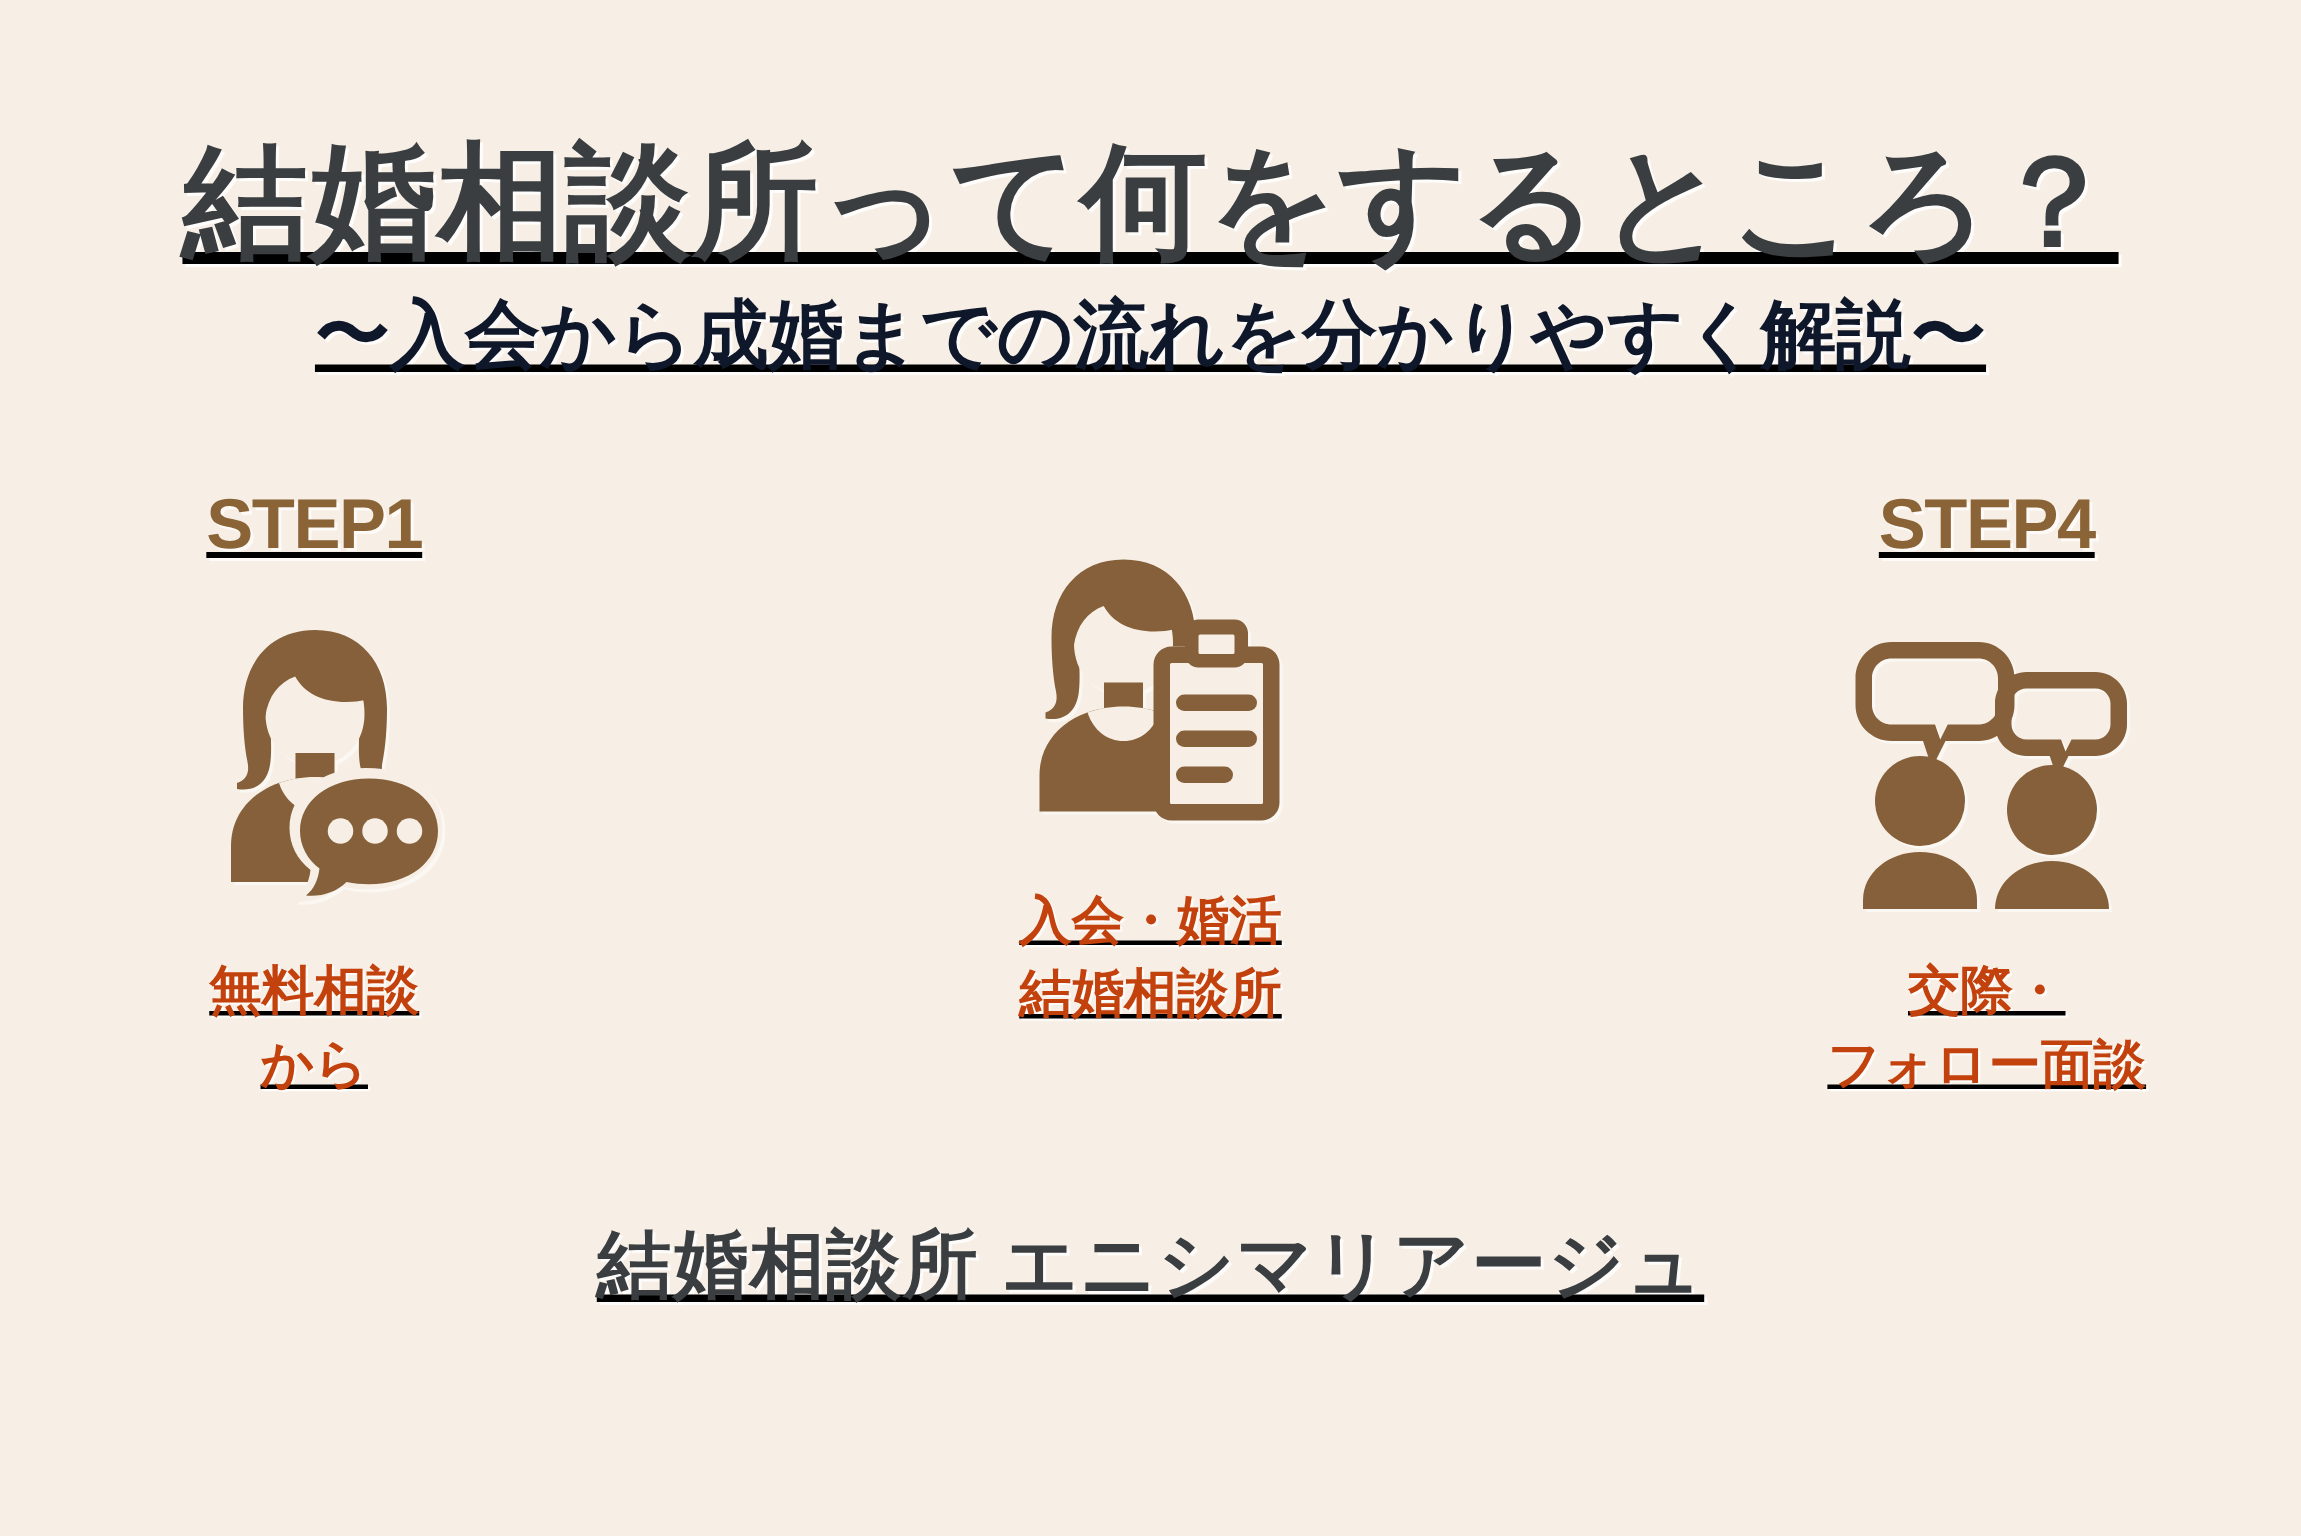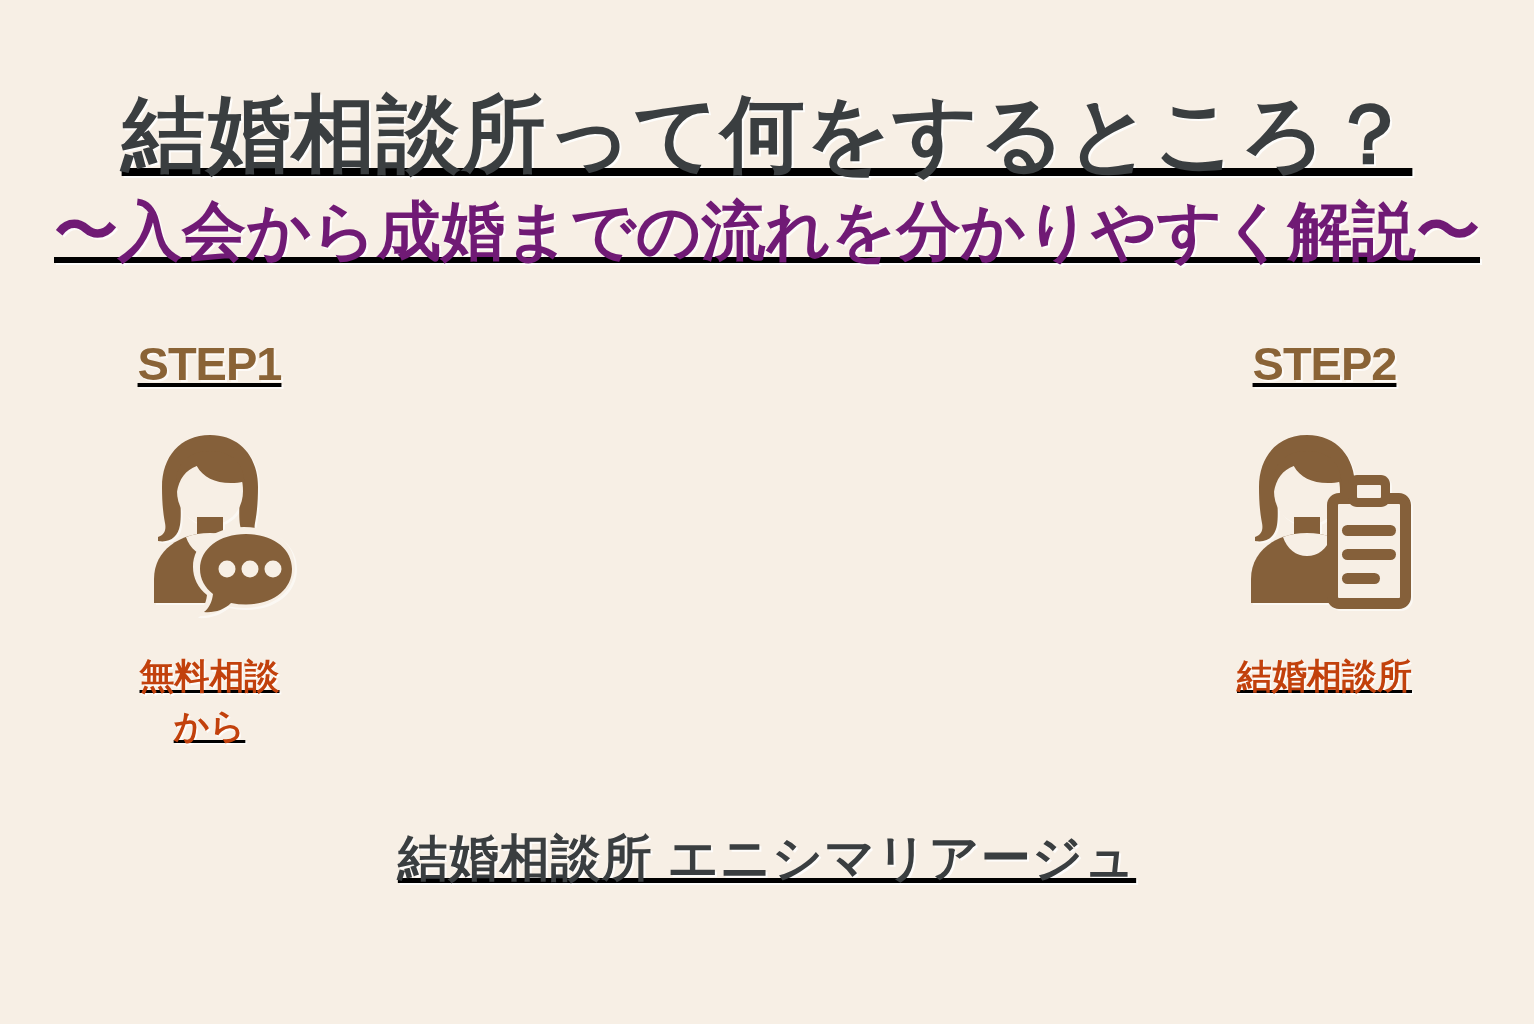--- a/index.html
+++ b/index.html
@@ -34,23 +34,23 @@
     font-size: 84px;
     font-weight: 700;
     color: #3a3e40;
     letter-spacing: 1px;
     line-height: 1.02;
     text-shadow: 2px 2px 0 rgba(255,255,255,0.85);
     white-space: nowrap;
   }
   .sub-title {
     margin-top: 18px;
-    font-size: 64px;
-    font-weight: 700;
-    color: #701a75;
+    font-size: 50px;
+    font-weight: 700;
+    color: #0f172a;
     letter-spacing: 0px;
     line-height: 1.1;
     text-shadow: 2px 2px 0 rgba(255,255,255,0.8);
     white-space: nowrap;
   }
 
   
   .steps {
     margin-top: 74px;
     width: 1380px;
@@ -146,21 +146,20 @@
           </g>
         </svg>
       </div>
       <div class="caption">
         <div>無料相談</div>
         <div>から</div>
       </div>
     </div>
 
     <div class="step">
-      <div class="step-label">STEP2</div>
       <div class="icon-wrap">
         <svg width="200" height="200" viewBox="0 0 200 200" fill="none">
           <g fill="#85603a">
 
             <path d="M82 14c-30 0-48 22-48 52 0 14 1 26 3 36 1.5 7.5 -1 12 -7 14 l0 4 c12 2 20 -4 22 -16 1-6 1-16 0-28 -1-12 4-22 30-22 s31 10 30 22 c-1 12 -1 22 0 28 2 12 10 18 22 16 l0 -4 c-6 -2 -8.5 -6.5 -7 -14 2 -10 3 -22 3 -36 0 -30 -18 -52 -48 -52z"></path>
             <path d="M82 36c-22 0-33 13-33 34 0 20 14 34 33 34s33-14 33-34c0-21-11-34-33-34z" fill="#f7efe5"></path>
             <path d="M82 30c-22 0-34 13-34 33 0 3 .3 6 .8 9 2-14 9-23 20-27 6 11 18 17 34 17 5 0 9-.5 13-1.5 .3 4 .3 8 -.3 11.5 .6-3 .9-6 .9-9 0-20-12-33-34-33z"></path>
             <path d="M69 96h26v24H69z" fill="#f7efe5"></path>
             <path d="M69 96h26v18c0 7-26 7-26 0z"></path>
             <path d="M82 112c-30 0-56 17-56 46v24h112v-24c0-29-26-46-56-46z"></path>
@@ -172,24 +171,50 @@
             <rect x="128" y="56" width="32" height="28" rx="6" fill="#f7efe5"></rect>
             <path d="M132 54h24c5 0 9 4 9 9v14c0 5-4 9-9 9h-24c-5 0-9-4-9-9V63c0-5 4-9 9-9zm1 10a1 1 0 00-1 1v11a1 1 0 001 1h22a1 1 0 001-1V65a1 1 0 00-1-1h-22z"></path>
 
             <rect x="117" y="104" width="54" height="11" rx="5.5"></rect>
             <rect x="117" y="128" width="54" height="11" rx="5.5"></rect>
             <rect x="117" y="152" width="38" height="11" rx="5.5"></rect>
           </g>
         </svg>
       </div>
       <div class="caption">
+        <div>入会・婚活</div>
         <div>結婚相談所</div>
       </div>
     </div>
 
 
+    <div class="step">
+      <div class="step-label">STEP4</div>
+      <div class="icon-wrap">
+        <svg width="200" height="200" viewBox="0 0 200 200" fill="none">
+          <g fill="#85603a">
+
+            <path d="M36 22h58c13.3 0 24 10.7 24 24v18c0 13.3-10.7 24-24 24H72l-9 18-6-18H36c-13.3 0-24-10.7-24-24V46c0-13.3 10.7-24 24-24zm0 11c-7.2 0-13 5.8-13 13v18c0 7.2 5.8 13 13 13h29l3.5 10 5-10h20.5c7.2 0 13-5.8 13-13V46c0-7.2-5.8-13-13-13H36z"></path>
+
+            <path d="M126 42h46c11.6 0 21 9.4 21 21v14c0 11.6-9.4 21-21 21h-18l-7.5 15-5-15h-15.5c-11.6 0-21-9.4-21-21V63c0-11.6 9.4-21 21-21zm0 11c-5.5 0-10 4.5-10 10v14c0 5.5 4.5 10 10 10h23l3 8 4-8h16c5.5 0 10-4.5 10-10V63c0-5.5-4.5-10-10-10h-46z"></path>
+
+            <circle cx="55" cy="128" r="30"></circle>
+
+            <path d="M55 162c-21 0-38 14-38 32v8h76v-8c0-18-17-32-38-32z"></path>
+
+            <circle cx="143" cy="134" r="30"></circle>
+
+            <path d="M143 168c-21 0-38 14-38 32v8h76v-8c0-18-17-32-38-32z"></path>
+          </g>
+        </svg>
+      </div>
+      <div class="caption">
+        <div>交際・</div>
+        <div>フォロー面談</div>
+      </div>
+    </div>
 
 
   </div>
 
   <div class="footer">結婚相談所 エニシマリアージュ</div>
 
 </div>
 
 </body></html>

